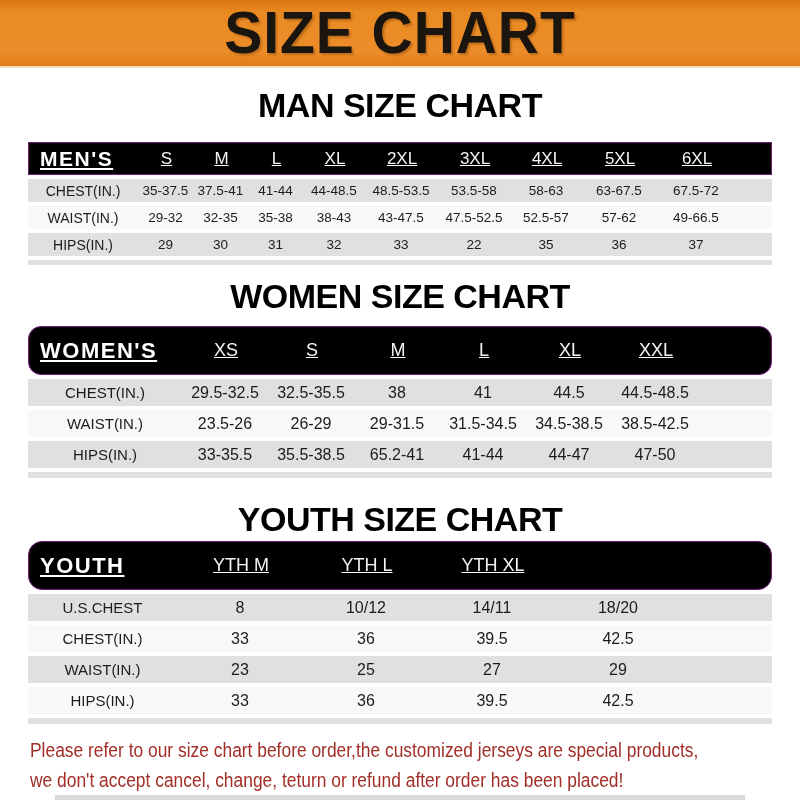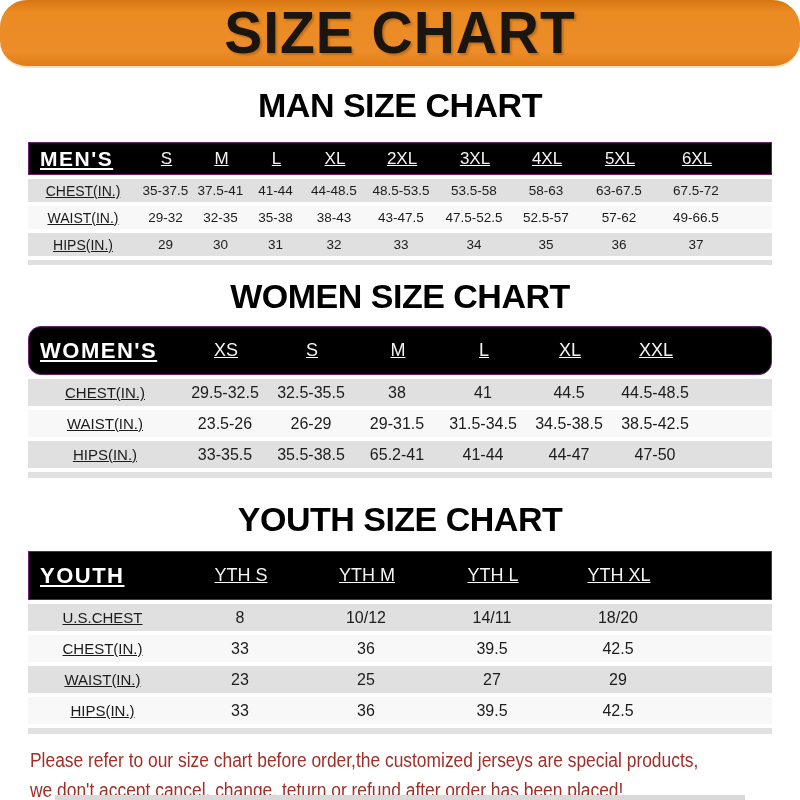--- a/index.html
+++ b/index.html
@@ -9,21 +9,20 @@
     background:#ffffff;
     font-family:"Liberation Sans", sans-serif;
     overflow:hidden;
   }
   
   .banner {
     height:66px;
     background:linear-gradient(180deg,#d87712 0%,#ea8a22 18%,#ec8d2a 78%,#e07c15 100%);
     display:flex; align-items:center; justify-content:center;
     border-bottom:2px solid #f4e2c2;
-    border-radius:27px;
   }
   .banner-title {
     font-size:60px; font-weight:900; color:#1b150f;
     letter-spacing:1px; line-height:1;
     transform:scale(0.95,1.0);
     text-shadow:2px 2px 2px rgba(110,55,0,0.35);
     white-space:nowrap;
   }
   
   .section-heading {
@@ -38,37 +37,37 @@
   
   .tablewrap { margin:0 28px; }
   .band {
     background:#000000; color:#ffffff;
     display:grid; align-items:center;
     border:1px solid #701a75;
     text-decoration:underline;
   }
   .band-men   { height:31px; margin-top:20px; }
   .band-women { height:47px; margin-top:13px;border-radius:13px; }
-  .band-youth { height:47px; margin-top:15px; }
+  .band-youth { height:47px; margin-top:5px;border-radius:14px; }
   .band-label {
     font-weight:bold; letter-spacing:1.5px; padding-left:11px;
     text-shadow:1px 1px 1px #000;
     white-space:nowrap;
   }
   .band-men   .band-label { font-size:21px; }
   .band-women .band-label, .band-youth .band-label { font-size:22px; }
   .band-cell { text-align:center; color:#f4f4f4; }
   .band-men   .band-cell { font-size:17px; }
   .band-women .band-cell, .band-youth .band-cell { font-size:18px; }
   .trow { display:grid; align-items:center; margin-top:4px; }
   .trow.gray  { background:#e0e0e0; }
   .trow.white { background:#f8f8f8; }
   .rows-men   .trow { height:23px; }
   .rows-women .trow, .rows-youth .trow { height:27px; }
-  .row-label { text-align:center; color:#1c1c1c; white-space:nowrap;text-decoration:underline; }
+  .row-label { text-align:center; color:#1c1c1c; white-space:nowrap; }
   .cell      { text-align:center; color:#1c1c1c; white-space:nowrap; }
   .rows-men   .row-label { font-size:14px; }
   .rows-men   .cell      { font-size:13.5px; }
   .rows-women .row-label, .rows-youth .row-label { font-size:15px; }
   .rows-women .cell,      .rows-youth .cell      { font-size:16px; }
   .strip { background:#e0e0e0; margin-top:4px; }
   .strip-men   { height:5px; }
   .strip-women { height:6px; }
   .strip-youth { height:6px; }
   
@@ -135,21 +134,21 @@
           <div class="cell">57-62</div>
           <div class="cell">49-66.5</div>
         </div>
         <div class="trow cols-men gray">
           <div class="row-label">HIPS(IN.)</div>
           <div class="cell">29</div>
           <div class="cell">30</div>
           <div class="cell">31</div>
           <div class="cell">32</div>
           <div class="cell">33</div>
-          <div class="cell">34</div>
+          <div class="cell">22</div>
           <div class="cell">35</div>
           <div class="cell">36</div>
           <div class="cell">37</div>
         </div>
       </div>
     <div class="strip strip-men"></div>
   </div>
 
   <h2 class="section-heading h-women">WOMEN SIZE CHART</h2>
   <div class="tablewrap">
@@ -191,21 +190,20 @@
           <div class="cell">47-50</div>
         </div>
       </div>
     <div class="strip strip-women"></div>
   </div>
 
   <h2 class="section-heading h-youth">YOUTH SIZE CHART</h2>
   <div class="tablewrap">
     <div class="band band-youth cols-youth">
         <div class="band-label">YOUTH</div>
-        <div class="band-cell">YTH S</div>
         <div class="band-cell">YTH M</div>
         <div class="band-cell">YTH L</div>
         <div class="band-cell">YTH XL</div>
       </div>
     <div class="rows rows-youth">
         <div class="trow cols-youth gray">
           <div class="row-label">U.S.CHEST</div>
           <div class="cell">8</div>
           <div class="cell">10/12</div>
           <div class="cell">14/11</div>

